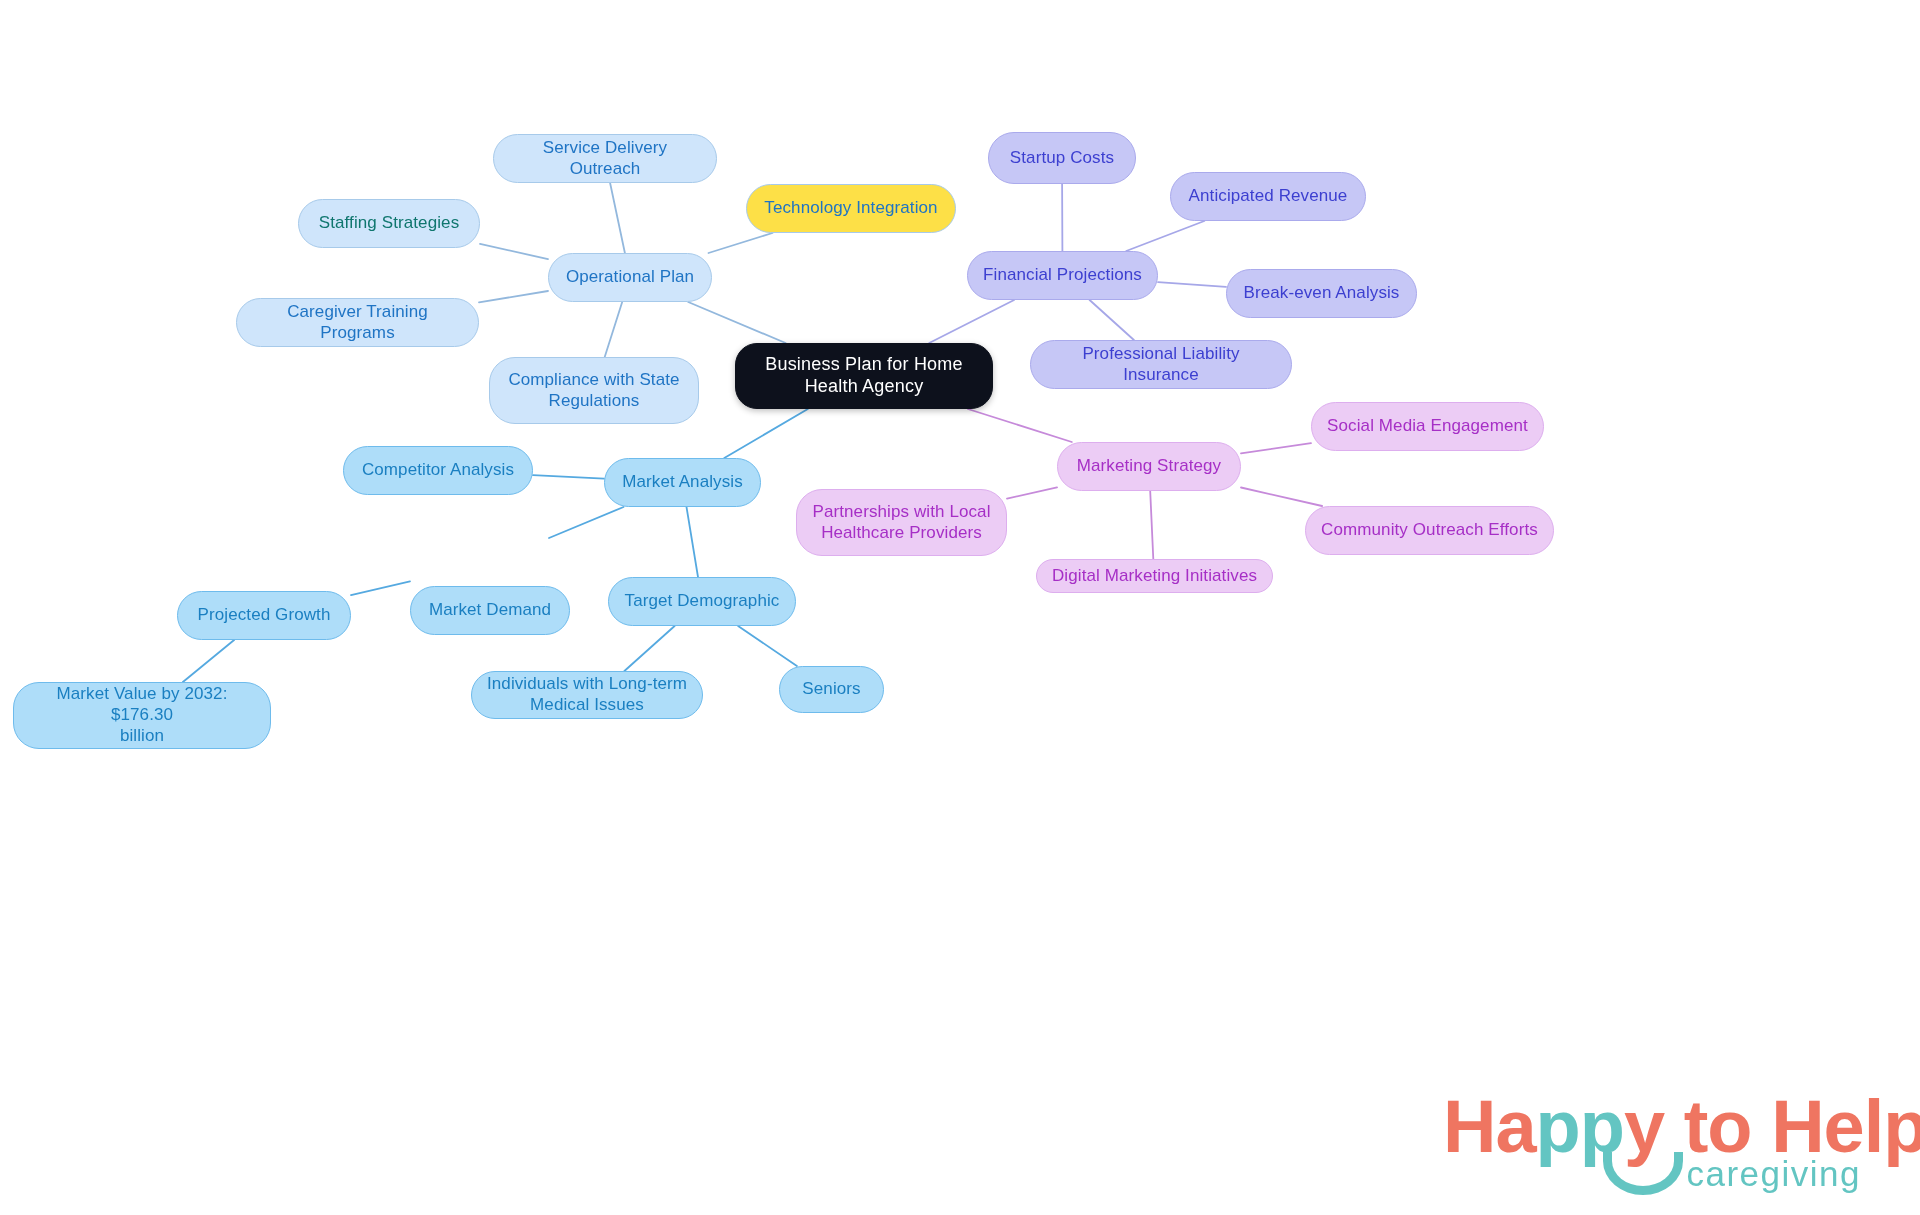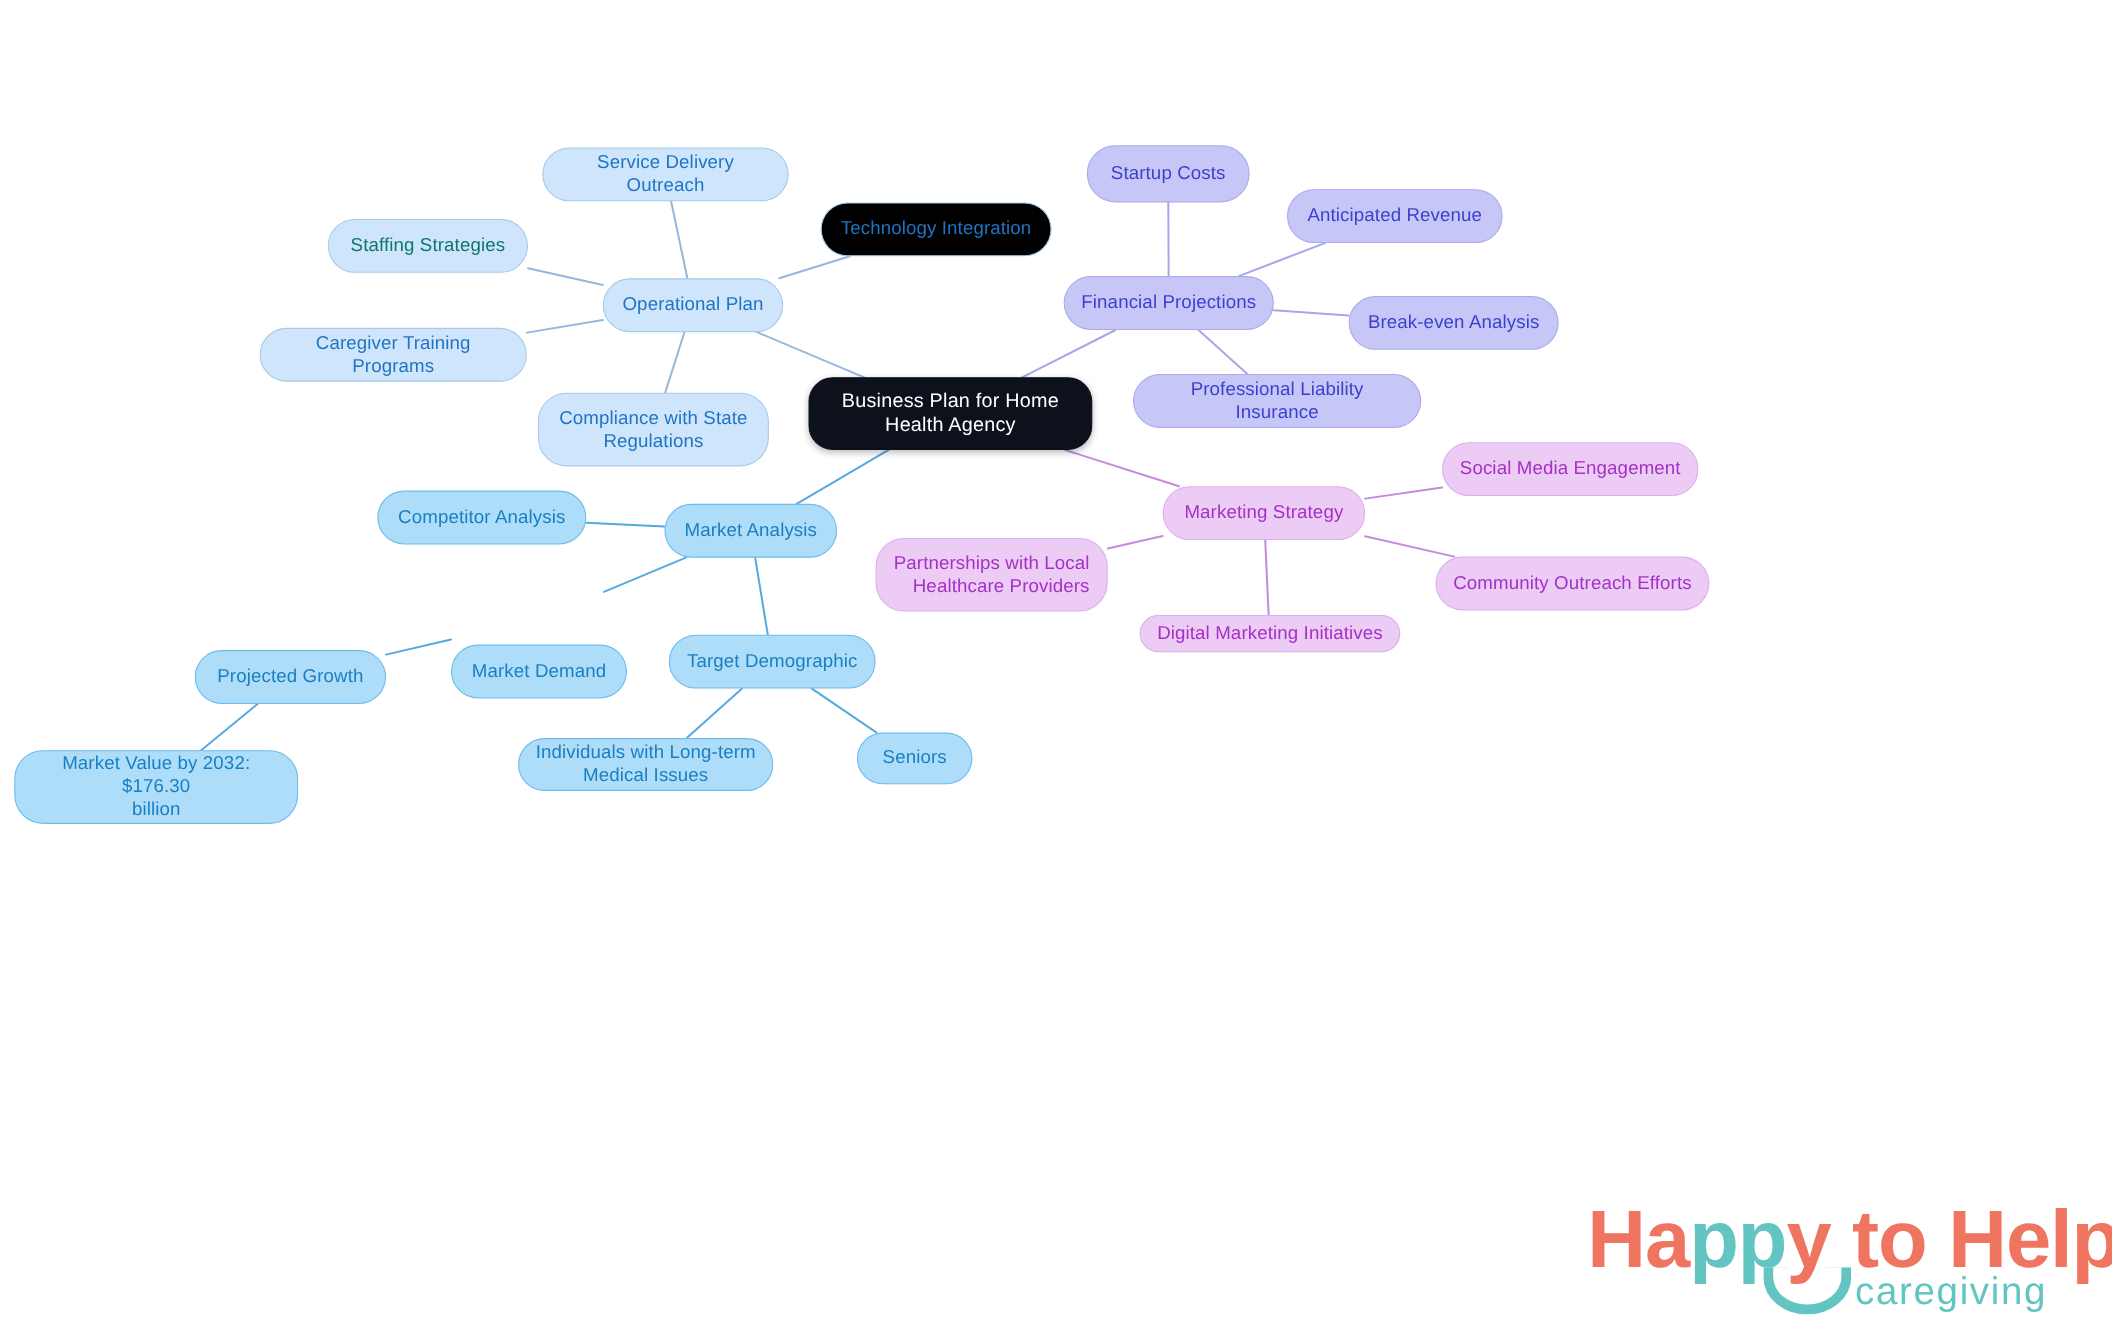--- a/index.html
+++ b/index.html
@@ -113,40 +113,40 @@
       <line x1="1150.2" y1="491.0" x2="1153.3" y2="559.0" stroke="#c68ada" stroke-width="1.8" stroke-linecap="round"></line>
       <line x1="1241.0" y1="453.3" x2="1311.0" y2="443.2" stroke="#c68ada" stroke-width="1.8" stroke-linecap="round"></line>
       <line x1="1241.0" y1="487.5" x2="1322.1" y2="506.0" stroke="#c68ada" stroke-width="1.8" stroke-linecap="round"></line>
     </svg>
   <div id="node-layer">
       <div class="node root" style="left: 735px; top: 343px; width: 258px; height: 66px; font-size: 18px; background: rgb(13, 17, 28); border-color: rgb(13, 17, 28); color: rgb(255, 255, 255); box-shadow: rgba(0, 0, 0, 0.25) 0px 2px 6px;">Business Plan for Home Health Agency</div>
       <div class="node" style="left: 548px; top: 253px; width: 164px; height: 49px; font-size: 17px; background: rgb(207, 229, 251); border-color: rgb(167, 202, 234); color: rgb(31, 116, 196);">Operational Plan</div>
       <div class="node" style="left: 493px; top: 134px; width: 224px; height: 49px; font-size: 17px; background: rgb(207, 229, 251); border-color: rgb(167, 202, 234); color: rgb(31, 116, 196);">Service Delivery Outreach</div>
       <div class="node" style="left: 298px; top: 199px; width: 182px; height: 49px; font-size: 17px; background: rgb(207, 229, 251); border-color: rgb(167, 202, 234); color: #0f766e;">Staffing Strategies</div>
       <div class="node" style="left: 236px; top: 298px; width: 243px; height: 49px; font-size: 17px; background: rgb(207, 229, 251); border-color: rgb(167, 202, 234); color: rgb(31, 116, 196);">Caregiver Training Programs</div>
-      <div class="node" style="left: 746px; top: 184px; width: 210px; height: 49px; font-size: 17px; background: #000000; border-color: rgb(167, 202, 234); color: rgb(31, 116, 196);">Technology Integration</div>
+      <div class="node" style="left: 746px; top: 184px; width: 210px; height: 49px; font-size: 17px; background: #fde047; border-color: rgb(167, 202, 234); color: rgb(31, 116, 196);">Technology Integration</div>
       <div class="node" style="left: 489px; top: 357px; width: 210px; height: 67px; font-size: 17px; background: rgb(207, 229, 251); border-color: rgb(167, 202, 234); color: rgb(31, 116, 196);">Compliance with State
 Regulations</div>
       <div class="node" style="left: 967px; top: 251px; width: 191px; height: 49px; font-size: 17px; background: rgb(198, 199, 246); border-color: rgb(170, 170, 236); color: rgb(60, 63, 208);">Financial Projections</div>
       <div class="node" style="left: 988px; top: 132px; width: 148px; height: 52px; font-size: 17px; background: rgb(198, 199, 246); border-color: rgb(170, 170, 236); color: rgb(60, 63, 208);">Startup Costs</div>
       <div class="node" style="left: 1170px; top: 172px; width: 196px; height: 49px; font-size: 17px; background: rgb(198, 199, 246); border-color: rgb(170, 170, 236); color: rgb(60, 63, 208);">Anticipated Revenue</div>
       <div class="node" style="left: 1226px; top: 269px; width: 191px; height: 49px; font-size: 17px; background: rgb(198, 199, 246); border-color: rgb(170, 170, 236); color: rgb(60, 63, 208);">Break-even Analysis</div>
       <div class="node" style="left: 1030px; top: 340px; width: 262px; height: 49px; font-size: 17px; background: rgb(198, 199, 246); border-color: rgb(170, 170, 236); color: rgb(60, 63, 208);">Professional Liability Insurance</div>
       <div class="node" style="left: 604px; top: 458px; width: 157px; height: 49px; font-size: 17px; background: rgb(174, 221, 249); border-color: rgb(110, 187, 236); color: rgb(26, 127, 193);">Market Analysis</div>
       <div class="node" style="left: 343px; top: 446px; width: 190px; height: 49px; font-size: 17px; background: rgb(174, 221, 249); border-color: rgb(110, 187, 236); color: rgb(26, 127, 193);">Competitor Analysis</div>
       <div class="node" style="left: 410px; top: 538px; width: 160px; height: 49px; font-size: 17px; background: rgb(174, 221, 249); border-color: rgb(110, 187, 236); color: rgb(26, 127, 193); margin-top: 48px;">Market Demand</div>
       <div class="node" style="left: 177px; top: 591px; width: 174px; height: 49px; font-size: 17px; background: rgb(174, 221, 249); border-color: rgb(110, 187, 236); color: rgb(26, 127, 193);">Projected Growth</div>
       <div class="node" style="left: 13px; top: 682px; width: 258px; height: 67px; font-size: 17px; background: rgb(174, 221, 249); border-color: rgb(110, 187, 236); color: rgb(26, 127, 193);">Market Value by 2032: $176.30
 billion</div>
       <div class="node" style="left: 608px; top: 577px; width: 188px; height: 49px; font-size: 17px; background: rgb(174, 221, 249); border-color: rgb(110, 187, 236); color: rgb(26, 127, 193);">Target Demographic</div>
       <div class="node" style="left: 471px; top: 671px; width: 232px; height: 48px; font-size: 17px; background: rgb(174, 221, 249); border-color: rgb(110, 187, 236); color: rgb(26, 127, 193);">Individuals with Long-term
 Medical Issues</div>
       <div class="node" style="left: 779px; top: 666px; width: 105px; height: 47px; font-size: 17px; background: rgb(174, 221, 249); border-color: rgb(110, 187, 236); color: rgb(26, 127, 193);">Seniors</div>
       <div class="node" style="left: 1057px; top: 442px; width: 184px; height: 49px; font-size: 17px; background: rgb(236, 204, 245); border-color: rgb(221, 174, 238); color: rgb(166, 47, 198);">Marketing Strategy</div>
-      <div class="node" style="left: 796px; top: 489px; width: 211px; height: 67px; font-size: 17px; background: rgb(236, 204, 245); border-color: rgb(221, 174, 238); color: rgb(166, 47, 198); text-align: right;">Partnerships with Local
+      <div class="node" style="left: 796px; top: 489px; width: 211px; height: 67px; font-size: 17px; background: rgb(236, 204, 245); border-color: rgb(221, 174, 238); color: rgb(166, 47, 198);">Partnerships with Local
 Healthcare Providers</div>
       <div class="node" style="left: 1036px; top: 559px; width: 237px; height: 34px; font-size: 17px; background: rgb(236, 204, 245); border-color: rgb(221, 174, 238); color: rgb(166, 47, 198);">Digital Marketing Initiatives</div>
       <div class="node" style="left: 1311px; top: 402px; width: 233px; height: 49px; font-size: 17px; background: rgb(236, 204, 245); border-color: rgb(221, 174, 238); color: rgb(166, 47, 198);">Social Media Engagement</div>
       <div class="node" style="left: 1305px; top: 506px; width: 249px; height: 49px; font-size: 17px; background: rgb(236, 204, 245); border-color: rgb(221, 174, 238); color: rgb(166, 47, 198);">Community Outreach Efforts</div>
     </div>
 
   <div id="logo">
     <div class="logo-wordmark"><span style="color: rgb(239, 117, 97);">Ha</span><span style="color: rgb(99, 197, 194);">pp</span><span style="color: rgb(239, 117, 97);">y to Help</span></div>
     <div class="logo-smile" style="border-color: transparent rgb(99, 197, 194) rgb(99, 197, 194);"></div>
     <div class="logo-sub" style="color: rgb(99, 197, 194);">caregiving</div>

